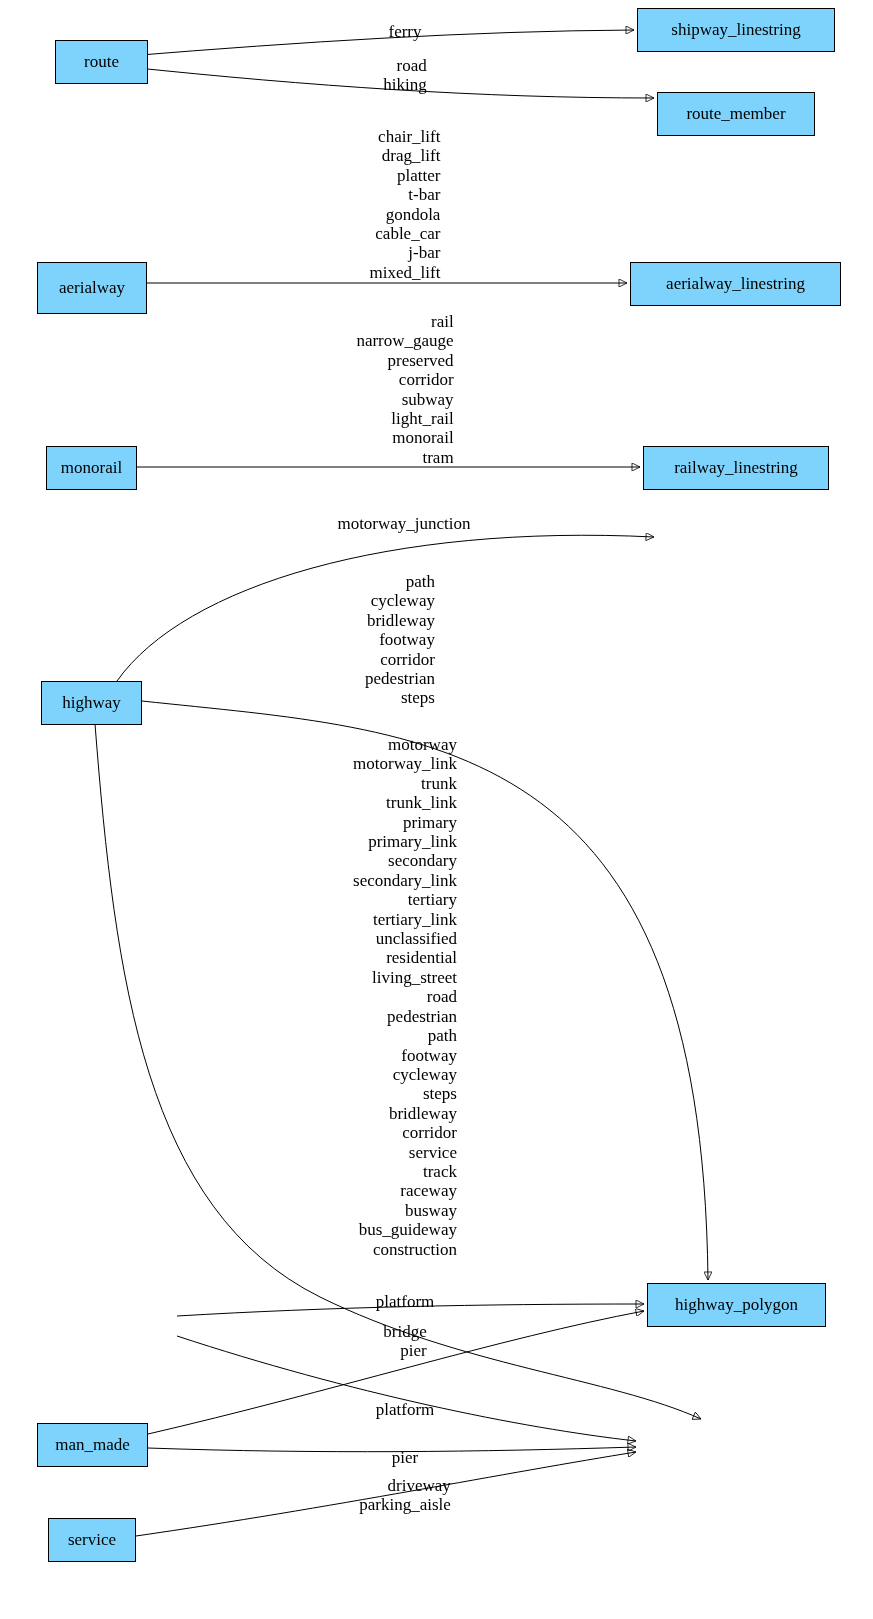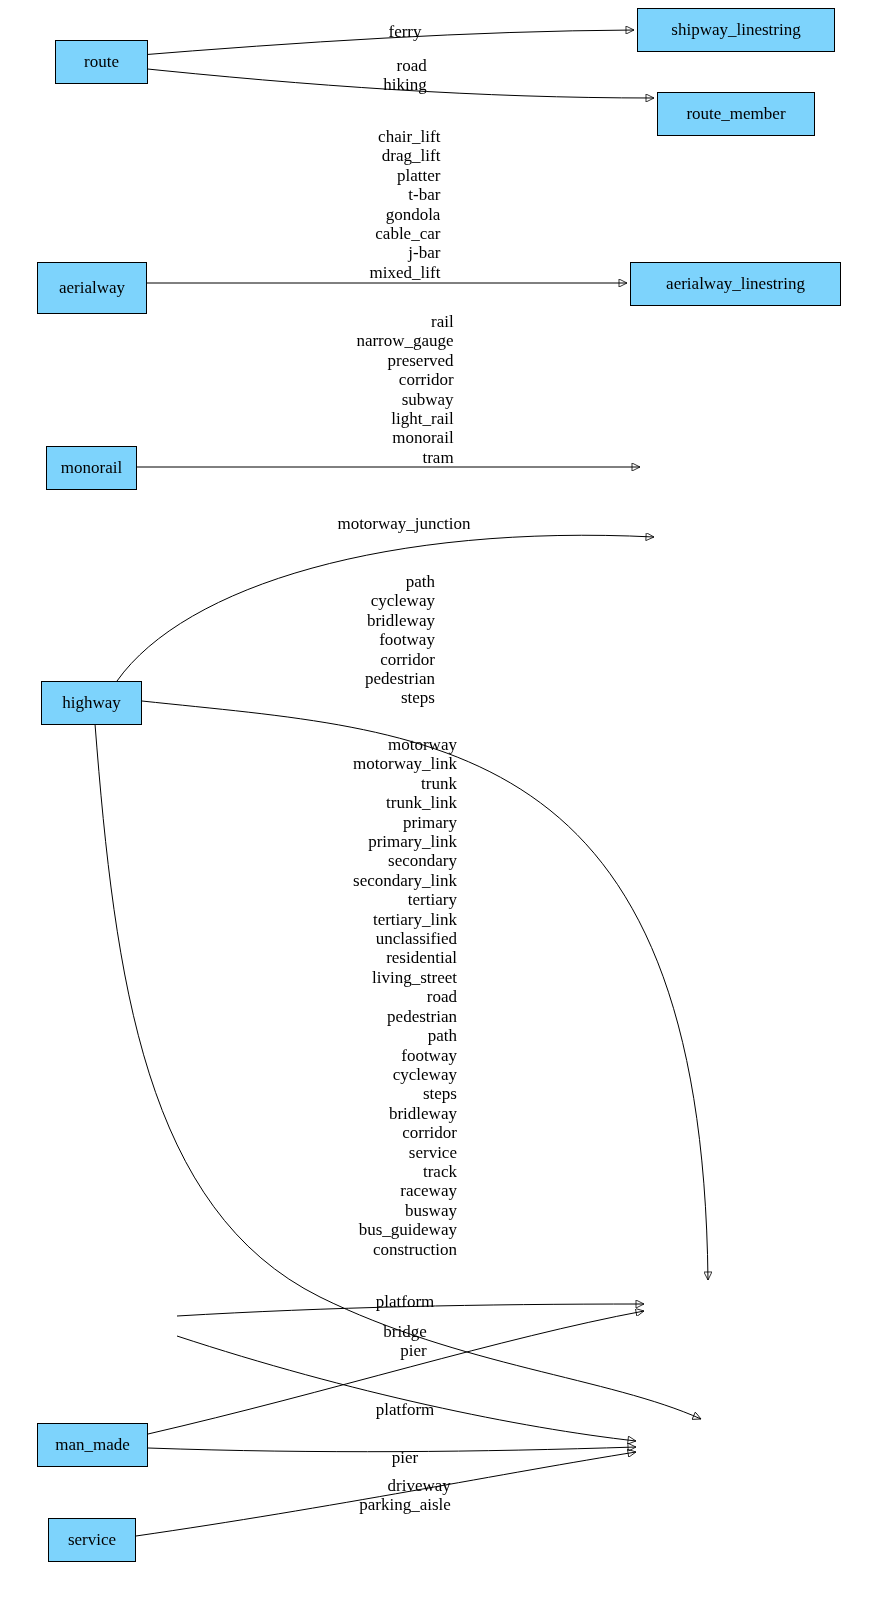--- a/index.html
+++ b/index.html
@@ -76,20 +76,26 @@
 
   <div class="node" style="left:637px;top:8px;width:198px;height:44px">
     <span>shipway_linestring</span>
   </div>
   <div class="node" style="left:657px;top:92px;width:158px;height:44px">
     <span>route_member</span>
   </div>
   <div class="node" style="left:630px;top:262px;width:211px;height:44px">
     <span>aerialway_linestring</span>
   </div>
+  <div class="node" style="left:643px;top:446px;width:186px;height:44px">
+    <span>railway_linestring</span>
+  </div>
+  <div class="node" style="left:647px;top:1283px;width:179px;height:44px">
+    <span>highway_polygon</span>
+  </div>
 
   <div class="edge-label" style="left:405px;top:22px">ferry</div>
   <div class="edge-label" style="left:405px;top:56px">road
 hiking</div>
   <div class="edge-label" style="left:405px;top:127px">chair_lift
 drag_lift
 platter
 t-bar
 gondola
 cable_car

